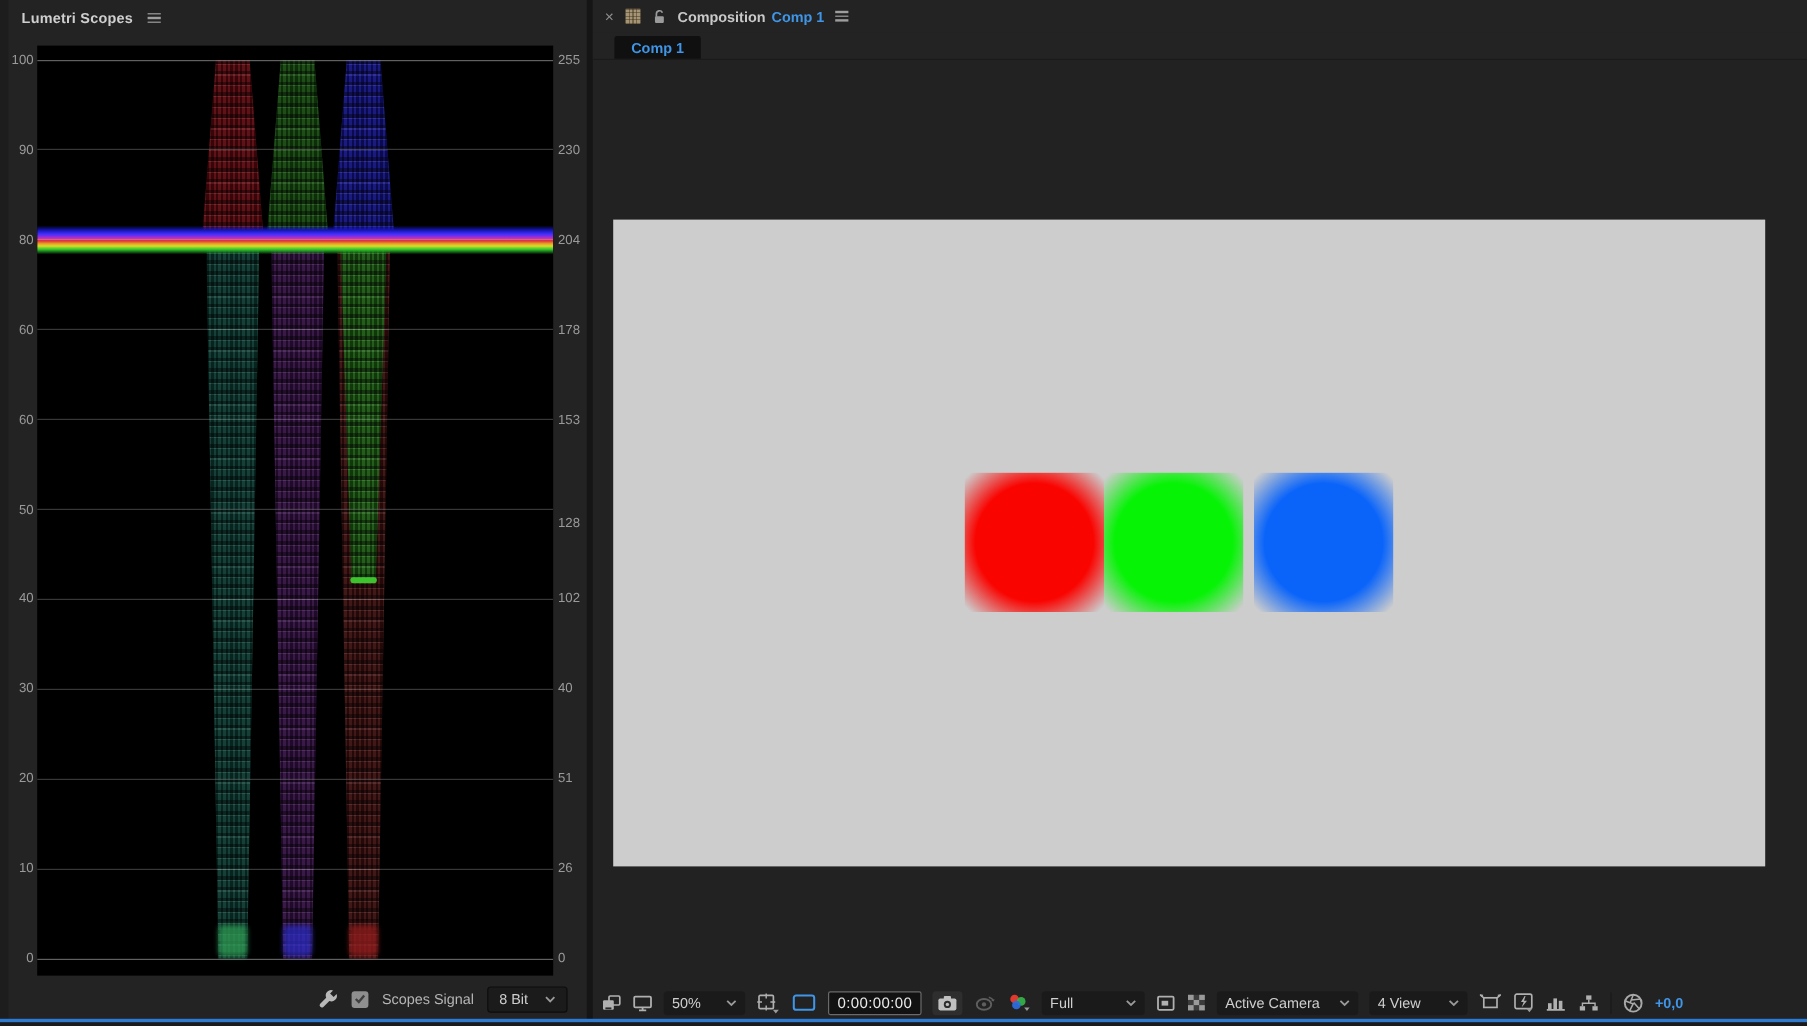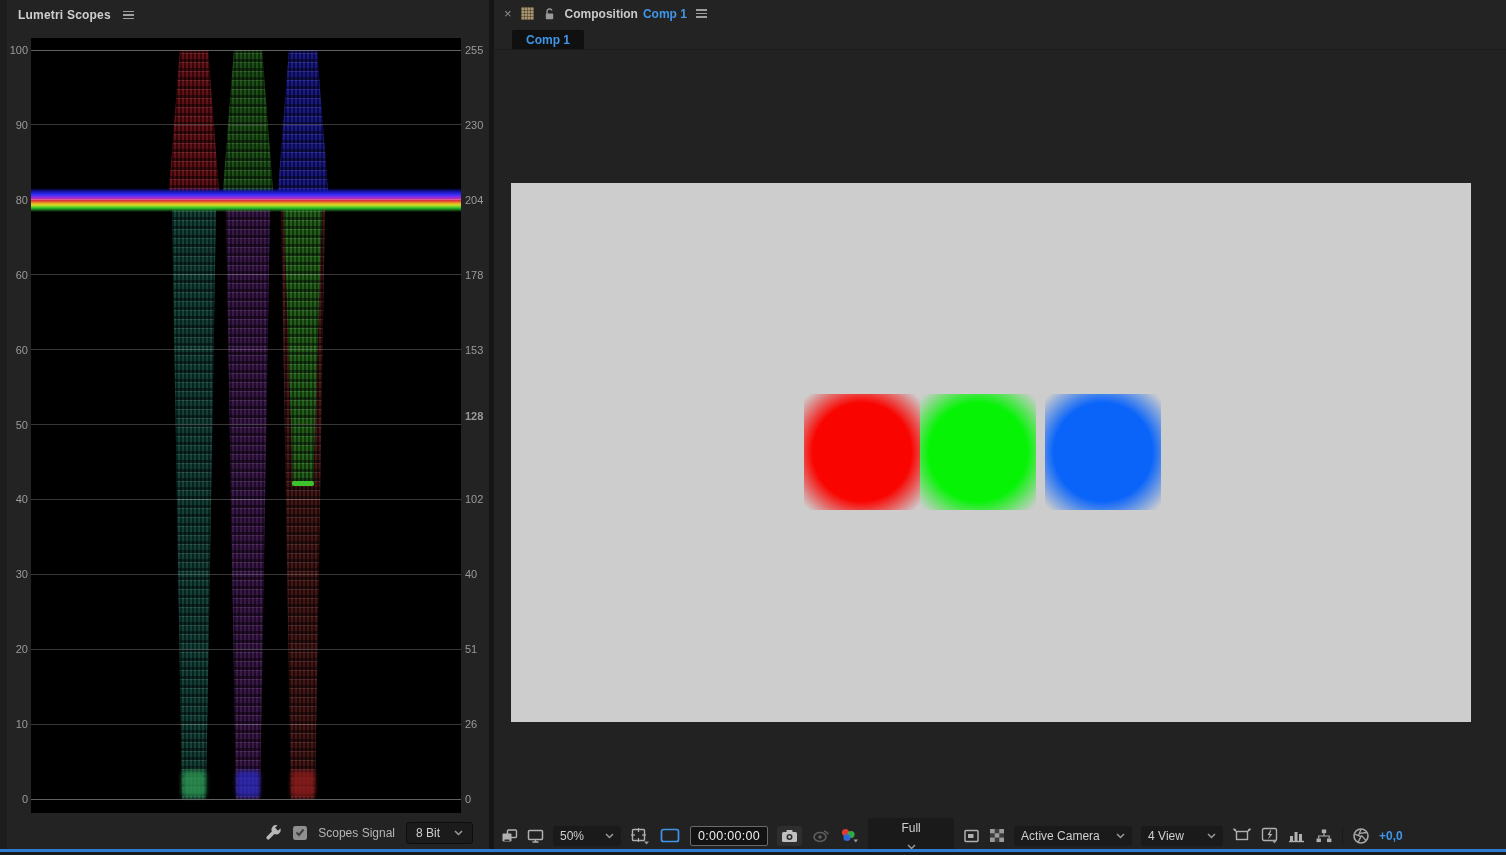--- a/index.html
+++ b/index.html
@@ -114,21 +114,21 @@
         <div class="scale-label" style="top: 604.2px;">20</div>
         <div class="scale-label" style="top: 679.1px;">10</div>
         <div class="scale-label" style="top: 754px;">0</div>
       </div>
     <div class="scale-right" style="top:38px;height:775px;">
         <div class="scale-label" style="top: 5px;">255</div>
         <div class="scale-label" style="top: 79.9px;">230</div>
         <div class="scale-label" style="top: 154.8px;">204</div>
         <div class="scale-label" style="top: 229.7px;">178</div>
         <div class="scale-label" style="top: 304.6px;">153</div>
-        <div class="scale-label" style="top: 371px; font-weight: bold;">128</div>
+        <div class="scale-label" style="top: 391px;">128</div>
         <div class="scale-label" style="top: 454.4px;">102</div>
         <div class="scale-label" style="top: 529.3px;">40</div>
         <div class="scale-label" style="top: 604.2px;">51</div>
         <div class="scale-label" style="top: 679.1px;">26</div>
         <div class="scale-label" style="top: 754px;">0</div>
       </div>
 
     <div class="lumetri-footer">
       <span class="tb-icon">
         <svg width="17" height="17" viewBox="0 0 16 16">
@@ -239,21 +239,21 @@
           </svg>
       </span>
       <span class="tb-icon">
         <svg width="20" height="17" viewBox="0 0 20 17">
             <circle cx="6.5" cy="5.5" r="3.6" fill="#e03a2e"></circle>
             <circle cx="12" cy="7.5" r="3.6" fill="#35b44a" fill-opacity="0.92"></circle>
             <circle cx="8" cy="10.5" r="3.6" fill="#2e6de0" fill-opacity="0.92"></circle>
             <path d="M14.5 12.5h4.5l-2.2 3z" fill="#9a9a9a"></path>
           </svg>
       </span>
-      <span class="tb-dd" style="width:86px;justify-content:space-between;flex-direction:column;">
+      <span class="tb-dd" style="width:86px;justify-content:space-between;">
         <span class="dd-text">Full</span>
         <svg width="9" height="6" viewBox="0 0 9 6">
             <path d="M1 1l3.5 3.5L8 1" stroke="#9a9a9a" stroke-width="1.5" fill="none"></path>
           </svg>
       </span>
       <span class="tb-icon">
         <svg width="17" height="16" viewBox="0 0 17 16">
             <rect x="2" y="2.5" width="13" height="11" rx="1" fill="none" stroke="#b0b0b0" stroke-width="1.5"></rect>
             <rect x="5" y="6" width="5.5" height="4" fill="#b0b0b0"></rect>
           </svg>

